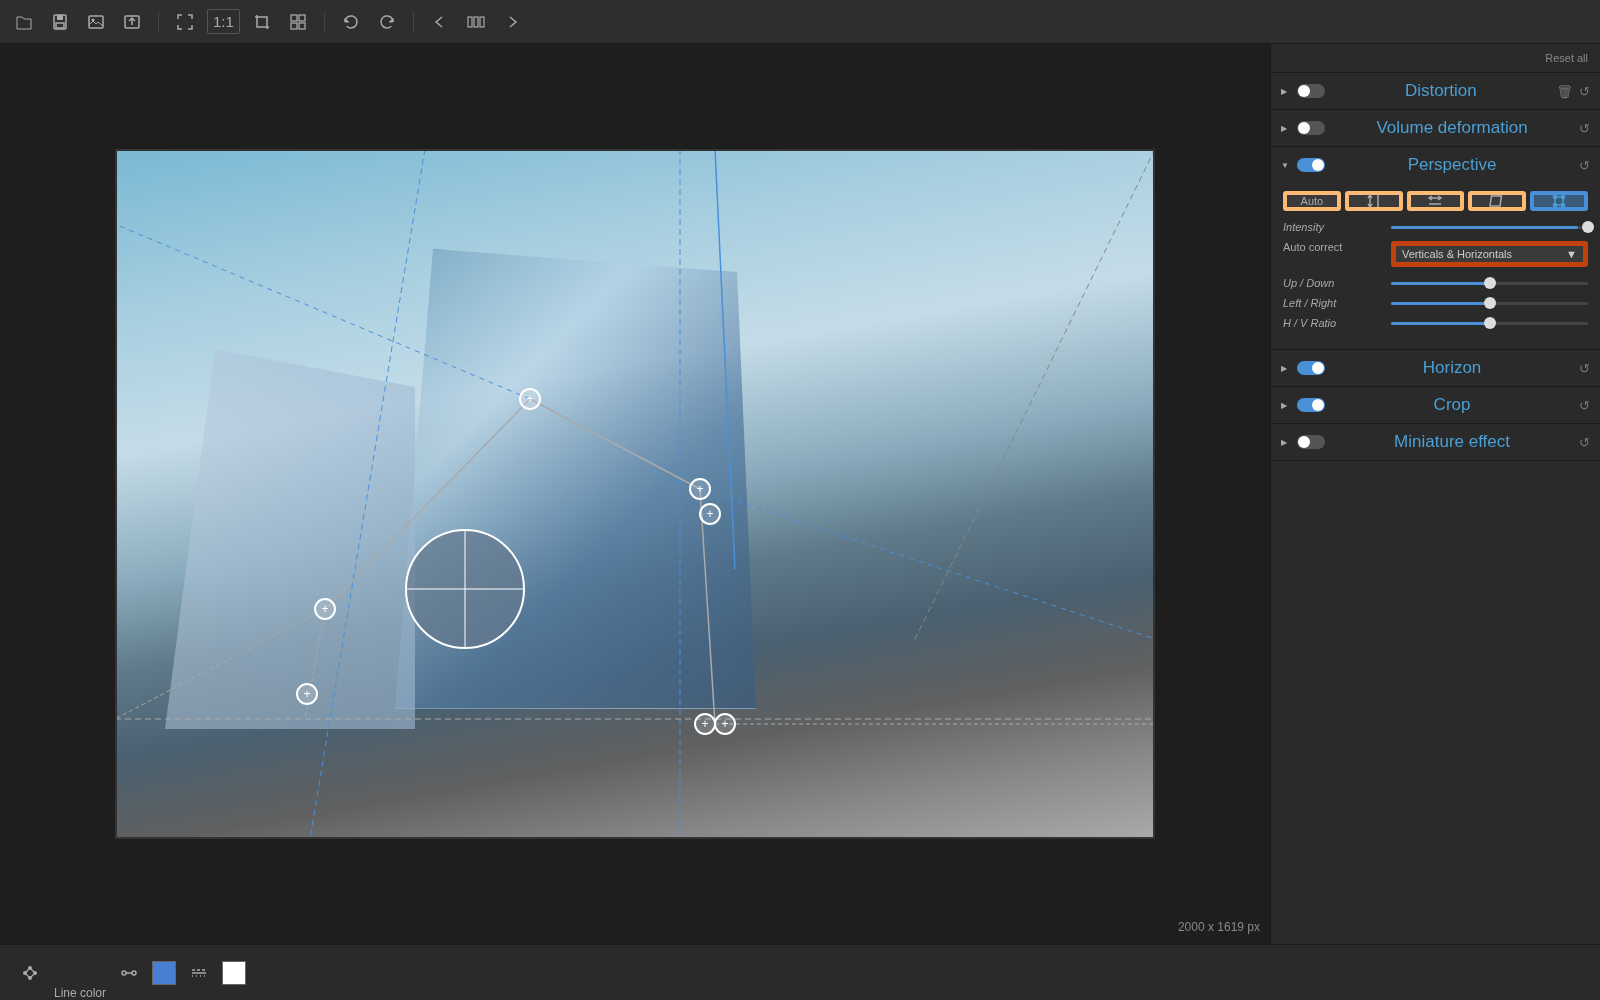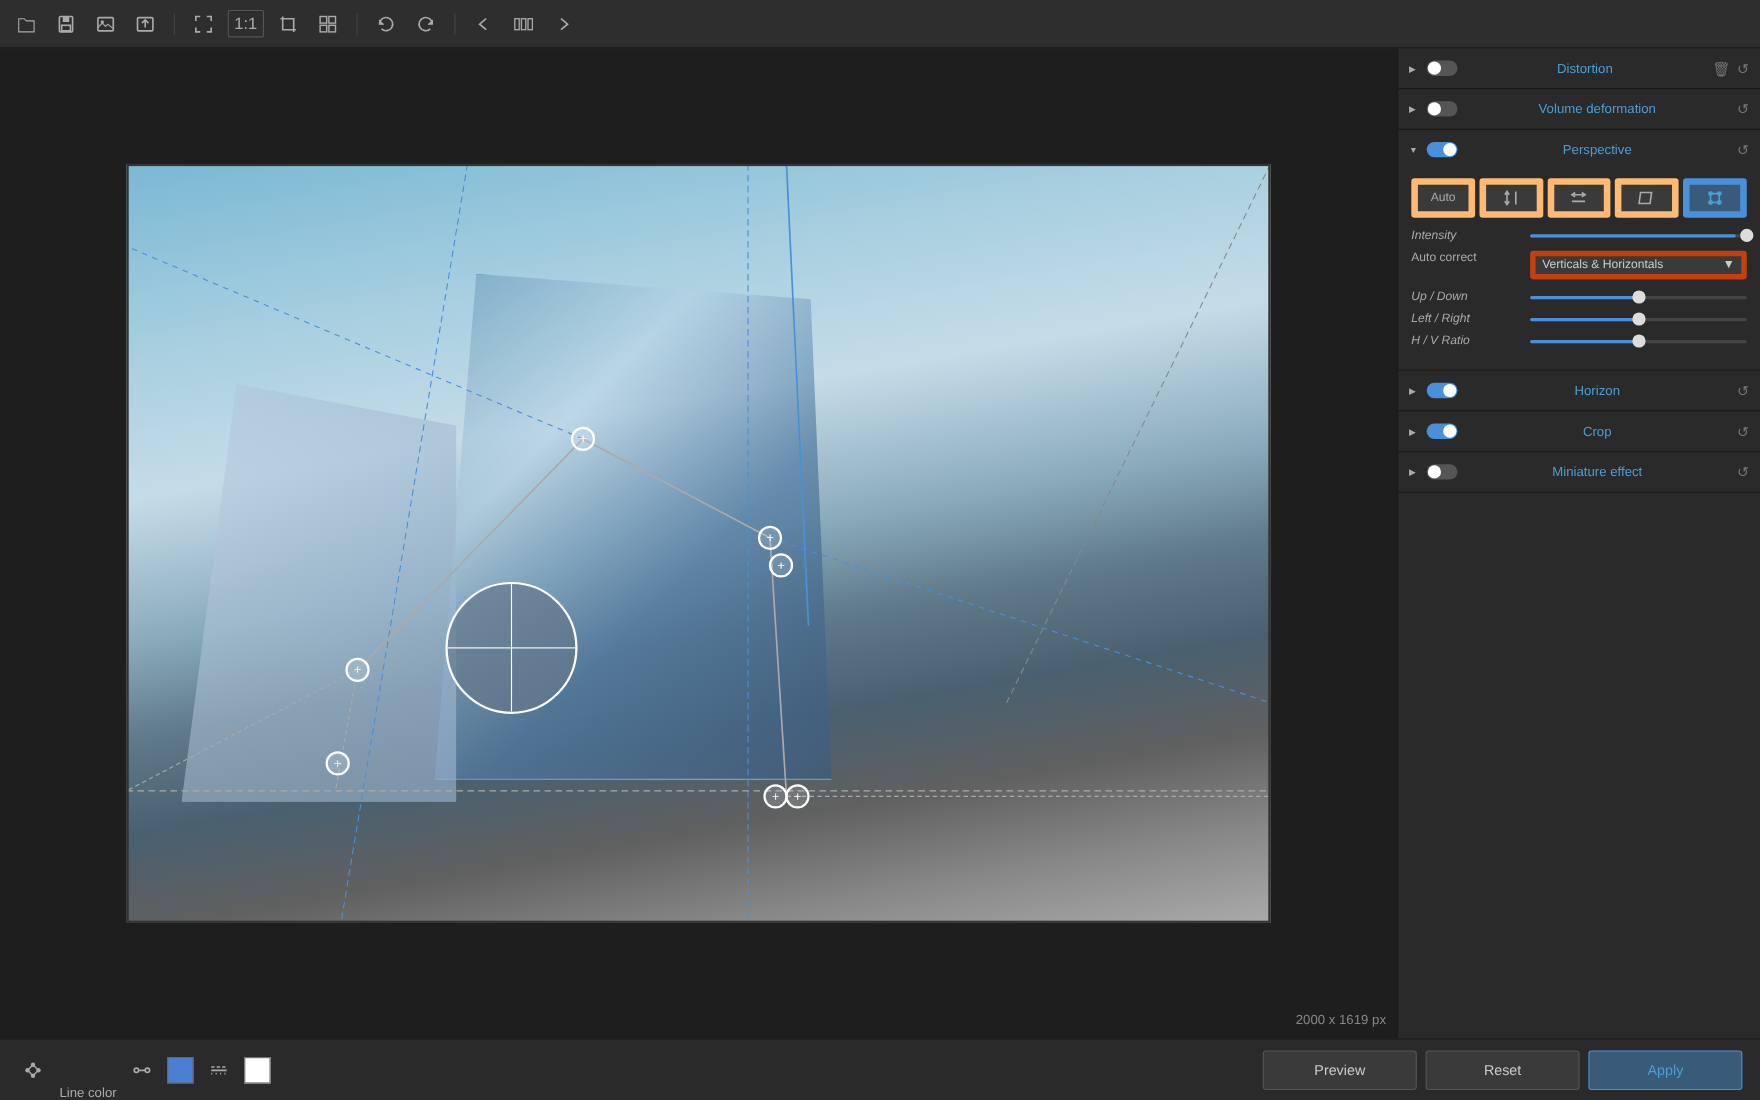--- a/index.html
+++ b/index.html
@@ -247,21 +247,21 @@
       left: 1px;
     }
     .section-toggle.on::after {
       left: 15px;
     }
 
     .section-title {
       flex: 1;
       text-align: center;
       color: #4a9fd4;
-      font-size: 12px;
+      font-size: 17px;
     }
 
     .section-icon {
       color: #777;
       font-size: 13px;
       cursor: pointer;
     }
 
     
     .section-content {
@@ -269,23 +269,23 @@
     }
 
     
     .perspective-modes {
       display: flex;
       gap: 4px;
       margin-bottom: 10px;
     }
     .pmode-btn {
       flex: 1;
-      height: 36px;
+      height: 20px;
       background: #3a3a3a;
-      border: 6px solid #fdba74;
+      border: 4px solid #fdba74;
       border-radius: 3px;
       color: #aaa;
       font-size: 11px;
       cursor: pointer;
       display: flex;
       align-items: center;
       justify-content: center;
     }
     .pmode-btn.active {
       background: #3a5a7a;
@@ -590,20 +590,21 @@
         </div>
       </div>
 
       <div id="canvas-border"></div>
     </div>
 
     <div id="img-dimensions">2000 x 1619 px</div>
   </div>
 
   <div id="right-panel">
+    <div id="panel-reset-all">Reset all</div>
 
     <div class="panel-section">
       <div class="section-header">
         <span class="section-arrow">▶</span>
         <div class="section-toggle"></div>
         <span class="section-title">Distortion</span>
         <span class="section-icon">🗑</span>
         <span class="section-icon">↺</span>
       </div>
     </div>
@@ -757,18 +758,13 @@
     <div class="line-tool-icon">
       <svg width="18" height="18" viewBox="0 0 18 18" fill="none" stroke="#aaa" stroke-width="1.5">
         <line x1="2" y1="6" x2="16" y2="6" stroke="#aaa" stroke-dasharray="3,2"></line>
         <line x1="2" y1="9" x2="16" y2="9" stroke="#aaa"></line>
         <line x1="2" y1="12" x2="16" y2="12" stroke="#aaa" stroke-dasharray="1,3"></line>
       </svg>
     </div>
     <div class="color-swatch color-swatch-white"></div>
   </div>
 
-  <div class="bottom-right">
-    <div class="bottom-btn">Preview</div>
-    <div class="bottom-btn">Reset</div>
-    <div class="bottom-btn-apply">Apply</div>
-  </div>
 </div>
 
 </body></html>

